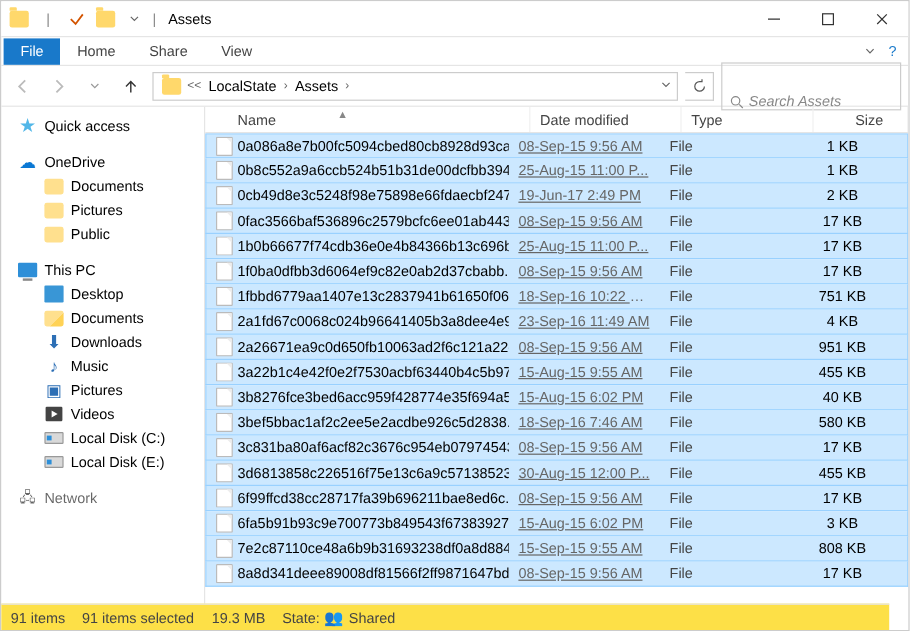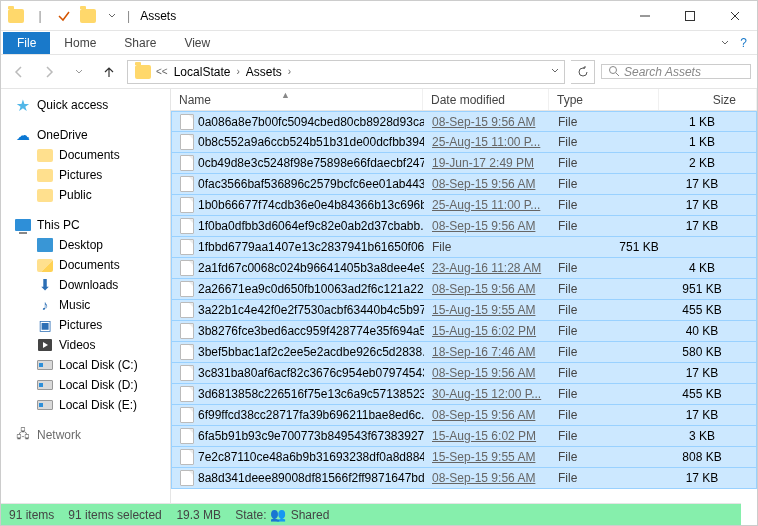--- a/index.html
+++ b/index.html
@@ -17,21 +17,21 @@
 .ribbon-tabs { height: 24px; display: flex; align-items: flex-end; border-bottom: 1px solid #e5e5e5; padding-left: 2px; }
 .ribbon-tab { padding: 4px 14px; font-size: 12px; color: #444; cursor: default; }
 .ribbon-tab.file { background: #1979ca; color: #fff; }
 .addr-row { height: 34px; display: flex; align-items: center; padding: 4px 6px; gap: 6px; border-bottom: 1px solid #e5e5e5; }
 .nav-btn { width: 24px; height: 24px; display: flex; align-items: center; justify-content: center; color: #999; }
 .nav-btn.enabled { color: #333; }
 .addr-bar { flex: 1; height: 24px; border: 1px solid #ccc; display: flex; align-items: center; padding: 0 4px; gap: 2px; }
 .crumb { padding: 0 4px; display: flex; align-items: center; gap: 2px; }
 .crumb-sep { color: #666; font-size: 10px; }
 .refresh-btn { width: 24px; height: 24px; border: 1px solid #ccc; border-left: none; display: flex; align-items: center; justify-content: center; }
-.search-box { width: 150px; height: 15px; border: 1px solid #ccc; display: flex; align-items: flex-start; padding: 0 6px; color: #888; font-style: italic; gap: 4px; }
+.search-box { width: 150px; height: 40px; border: 1px solid #ccc; display: flex; align-items: flex-end; padding: 0 6px; color: #888; font-style: italic; gap: 4px; }
 .main { display: flex; height: 414px; }
 .sidebar { width: 170px; border-right: 1px solid #e5e5e5; padding: 6px 2px; overflow-y: auto; }
 .tree-item { display: flex; align-items: center; padding: 2px 0 2px 12px; gap: 6px; cursor: default; }
 .tree-item.sub { padding-left: 34px; }
 .tree-item .label { white-space: nowrap; }
 .tree-icon { width: 16px; height: 16px; display: flex; align-items: center; justify-content: center; }
 .quick-star { color: #52b7e8; font-size: 16px; }
 .onedrive-cloud { color: #0a78d4; font-size: 14px; }
 .thispc-monitor { width: 16px; height: 12px; background: #2e8fd8; border-radius: 1px; position: relative; }
 .thispc-monitor::after { content:""; position:absolute; bottom:-3px; left:4px; width:8px; height:2px; background:#888; }
@@ -42,36 +42,36 @@
 .music-icon { color:#2d6fb5; font-size:14px; }
 .pictures-icon { color:#2d6fb5; font-size:14px; }
 .videos-icon { background:#444; width:14px; height:12px; border-radius:1px; display:flex; align-items:center; justify-content:center; }
 .videos-icon::before { content:""; border-left:5px solid #fff; border-top:3px solid transparent; border-bottom:3px solid transparent; }
 .disk-icon { width:16px; height:10px; background:#d9d9d9; border:1px solid #999; border-radius:1px; position:relative; }
 .disk-icon::before { content:""; position:absolute; left:1px; top:2px; width:4px; height:4px; background:#2e8fd8; }
 .tree-gap { height: 10px; }
 .content { flex: 1; display: flex; flex-direction: column; position:relative; overflow:hidden;}
 .columns-header { display: flex; height: 22px; border-bottom: 1px solid #e5e5e5; align-items: center; position:relative; }
 .col { padding: 0 8px; color: #444; border-right: 1px solid #f0f0f0; height: 100%; display: flex; align-items: center; }
-.col-name { width: 252px; }
+.col-name { width: 252px; margin-left: 19px; }
 .col-date { width: 126px; }
 .col-type { width: 110px; }
 .col-size { flex: 1; justify-content: flex-end; padding-right: 20px; }
 .sort-ind { position: absolute; left: 110px; top: 1px; font-size: 9px; color: #888; }
 .file-list { overflow-y: auto; flex: 1; }
 .row { display: flex; height: 21px; align-items: center; background: #cce8ff; border: 1px solid #99d1ff; border-top: none; }
 .row:first-child { border-top: 1px solid #99d1ff; }
 .cell { padding: 0 8px; overflow: hidden; white-space: nowrap; text-overflow: ellipsis; }
 .cell-name { width: 252px; display: flex; align-items: center; gap: 4px; }
 .file-icon { width: 14px; height: 16px; background: #fff; border: 1px solid #bbb; border-radius: 1px; flex: none; position:relative; }
 .file-icon::before { content:""; position:absolute; top:0; right:0; border-left:4px solid transparent; border-top:4px solid #ededed; }
 .cell-date { width: 126px; color: #666; text-decoration: underline; }
 .cell-type { width: 110px; color: #444; }
 .cell-size { flex: 1; text-align: center; padding-right: 20px; }
-.statusbar { height: 22px; border-top: 1px solid #e5e5e5; display: flex; align-items: center; padding: 0 8px; gap: 14px; color: #444; position:absolute; bottom:0; left:0; right:16px; background:#86efac; }
+.statusbar { height: 22px; border-top: 1px solid #e5e5e5; display: flex; align-items: center; padding: 0 8px; gap: 14px; color: #444; position:absolute; bottom:0; left:0; right:16px; background:#fde047; }
 .status-segment { display: flex; align-items: center; gap: 4px; }
 .shared-icon { font-size: 13px; }
 .file-list { scrollbar-width: thin; }
 .chev { width:10px; height:10px; }
 </style>
 </head>
 <body>
 
 <div class="titlebar">
   <div class="qat">
@@ -246,26 +246,20 @@
     <div class="tree-item sub">
         <span class="tree-icon">
           <div class="disk-icon"></div>
         </span>
         <span class="label">Local Disk (C:)</span>
       </div>
     <div class="tree-item sub">
         <span class="tree-icon">
           <div class="disk-icon"></div>
         </span>
-        <span class="label">Local Disk (D:)</span>
-      </div>
-    <div class="tree-item sub">
-        <span class="tree-icon">
-          <div class="disk-icon"></div>
-        </span>
         <span class="label">Local Disk (E:)</span>
       </div>
     <div class="tree-gap"></div>
     <div class="tree-item" style="opacity:.6;">
       <span class="tree-icon">🖧</span>
       <span class="label">Network</span>
     </div>
   </div>
 
   <div class="content">
@@ -329,29 +323,30 @@
           </div>
           <div class="cell cell-date">08-Sep-15 9:56 AM</div>
           <div class="cell cell-type">File</div>
           <div class="cell cell-size">17 KB</div>
         </div>
         <div class="row">
           <div class="cell cell-name">
             <div class="file-icon"></div>
             <span>1fbbd6779aa1407e13c2837941b61650f06f...</span>
           </div>
+          <div class="cell cell-date">18-Sep-16 10:22 PM</div>
           <div class="cell cell-type">File</div>
           <div class="cell cell-size">751 KB</div>
         </div>
         <div class="row">
           <div class="cell cell-name">
             <div class="file-icon"></div>
             <span>2a1fd67c0068c024b96641405b3a8dee4e9...</span>
           </div>
-          <div class="cell cell-date">23-Aug-16 11:28 AM</div>
+          <div class="cell cell-date">23-Sep-16 11:49 AM</div>
           <div class="cell cell-type">File</div>
           <div class="cell cell-size">4 KB</div>
         </div>
         <div class="row">
           <div class="cell cell-name">
             <div class="file-icon"></div>
             <span>2a26671ea9c0d650fb10063ad2f6c121a22d...</span>
           </div>
           <div class="cell cell-date">08-Sep-15 9:56 AM</div>
           <div class="cell cell-type">File</div>

